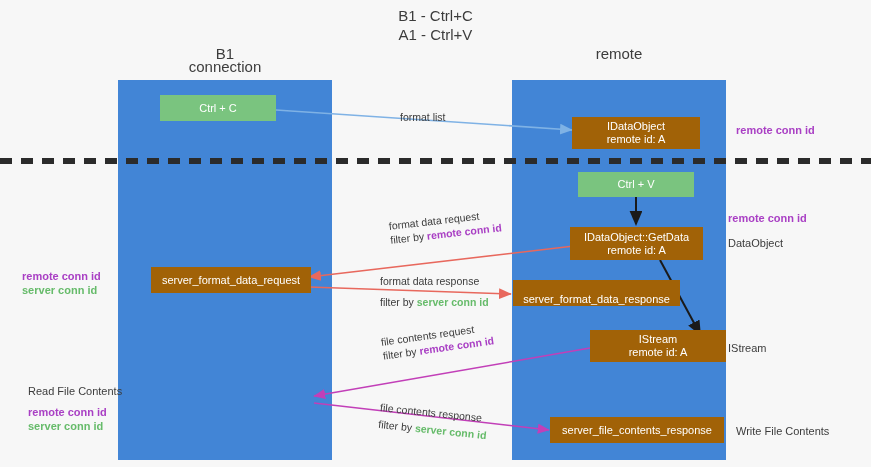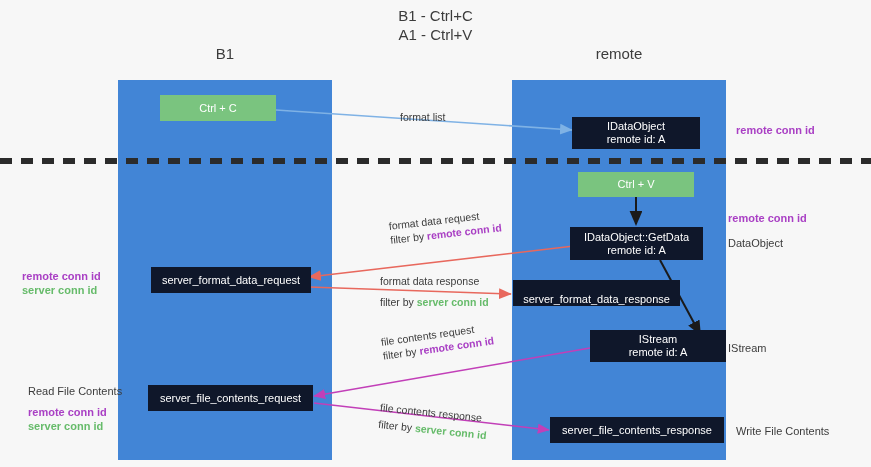--- a/index.html
+++ b/index.html
@@ -26,21 +26,21 @@
   .col-head.b1{left:118px;top:47px;}
   .col-head.a1{left:512px;top:47px;}
 
   .node{
     position:absolute;box-sizing:border-box;
     display:flex;flex-direction:column;align-items:center;justify-content:center;
     color:#ffffff;font-size:11px;line-height:13px;text-align:center;
     z-index:6;
   }
   .node.green{background:#7ac47f;}
-  .node.orange{background:#0f172a;}
+  .node.orange{background:#a16207;}
 
   .sidelabel{
     position:absolute;font-size:11px;line-height:14px;z-index:7;
   }
   .purple{color:#a93fc4;font-weight:bold;}
   .green-t{color:#66bb6a;font-weight:bold;}
   .dark{color:#3c3c3c;}
 
   .edgelabel{
     position:absolute;font-size:10.5px;line-height:14px;white-space:nowrap;
@@ -59,20 +59,21 @@
   <div class="lane lane-b1"></div>
   <div class="lane lane-a1"></div>
 
   <div class="title">
     <div>B1 - Ctrl+C</div>
     <div>A1 - Ctrl+V</div>
   </div>
 
   <div class="col-head b1">
     <div>B1</div>
+    <div>connection</div>
   </div>
   <div class="col-head a1">
     <div>remote</div>
   </div>
 
   <svg id="wires">
     <defs>
       <marker id="ahBlue" markerWidth="9" markerHeight="9" refX="7.5" refY="3.4" orient="auto">
         <path d="M0,0 L8,3.4 L0,6.8 z" fill="#7fb2e5"></path>
       </marker>
@@ -130,23 +131,20 @@
 
   <div class="node orange" style="left:513px;top:280px;width:167px;height:26px;justify-content:flex-end;">
     <span>server_format_data_response</span>
   </div>
 
   <div class="node orange" style="left:590px;top:330px;width:136px;height:32px;">
     <span>IStream</span>
     <span>remote id: A</span>
   </div>
 
-  <div class="node orange" style="left:148px;top:385px;width:165px;height:26px;">
-    <span>server_file_contents_request</span>
-  </div>
 
   <div class="node orange" style="left:550px;top:417px;width:174px;height:26px;">
     <span>server_file_contents_response</span>
   </div>
 
   <div class="edgelabel" style="left:400px;top:110px;">
     <span>format list</span>
   </div>
 
   <div class="edgelabel" style="left:388px;top:219px;transform:rotate(-6.5deg);transform-origin:left top;">

